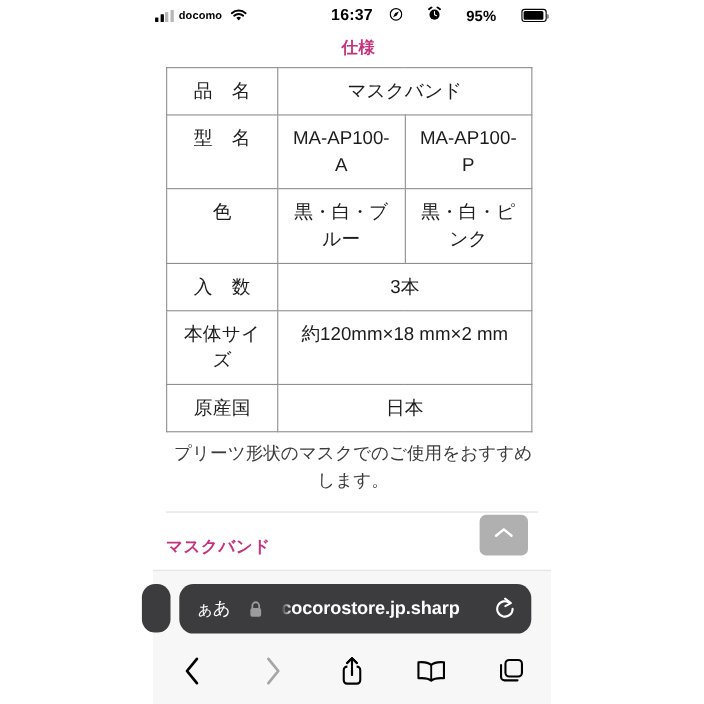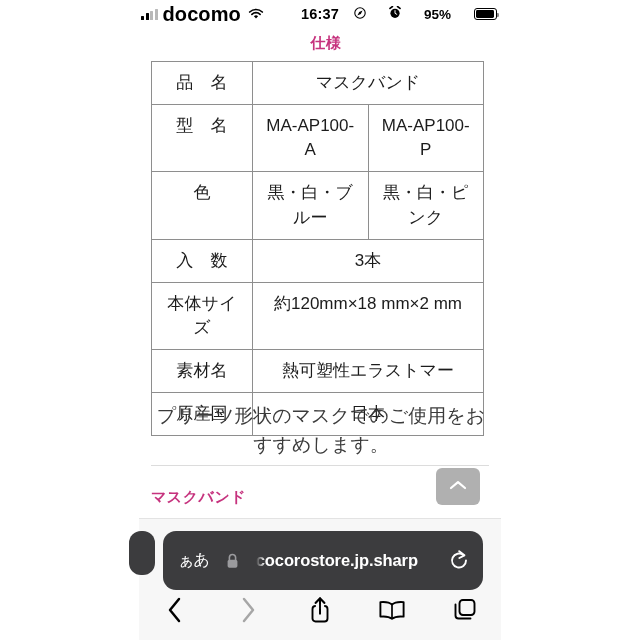--- a/index.html
+++ b/index.html
@@ -51,21 +51,21 @@
     display: block;
     width: 3px;
     background: #000;
     border-radius: 0.5px;
   }
   .signal-bars i:nth-child(1) { height: 4px; }
   .signal-bars i:nth-child(2) { height: 6.5px; }
   .signal-bars i:nth-child(3) { height: 9px; background: #b8b8b8; }
   .signal-bars i:nth-child(4) { height: 11px; background: #b8b8b8; }
   .carrier {
-    font-size: 20px;
+    font-size: 10px;
     font-weight: bold;
     letter-spacing: 0.1px;
     text-align: center;
   }
   .wifi-icon {
     margin-left: 2px;
     display: flex;
     align-items: center;
   }
   .sb-center {
@@ -156,21 +156,21 @@
     letter-spacing: 0.2px;
   }
   td.v1 { width: 123px; }
   td.v2 { width: 110px; }
 
   .note {
     position: absolute;
     left: 12px;
     top: 373px;
     width: 340px;
-    font-size: 19px;
+    font-size: 16px;
     color: #3b3b3b;
     line-height: 1.55;
   }
 
   .divider {
     position: absolute;
     left: 12px;
     top: 437px;
     width: 338px;
     height: 1px;
@@ -216,21 +216,21 @@
     width: 26px;
     height: 44px;
     background: #3c3c3e;
     border-radius: 12px;
   }
   .url-pill {
     position: absolute;
     left: 24px;
     top: 12px;
     width: 320px;
-    height: 59px;
+    height: 45px;
     background: #3c3c3e;
     border-radius: 13px;
     display: flex;
     align-items: center;
     color: #fff;
     overflow: hidden;
   }
   .aa-btn {
     font-size: 16px;
     margin-left: 15px;
@@ -344,24 +344,20 @@
           <td class="v1">黒・白・ブルー</td>
           <td class="v2">黒・白・ピンク</td>
         </tr>
         <tr>
           <td class="th">入　数</td>
           <td colspan="2">3本</td>
         </tr>
         <tr>
           <td class="th">本体サイズ</td>
           <td colspan="2">約120mm×18 mm×2 mm</td>
-        </tr>
-        <tr>
-          <td class="th">素材名</td>
-          <td colspan="2">熱可塑性エラストマー</td>
         </tr>
         <tr>
           <td class="th">原産国</td>
           <td colspan="2">日本</td>
         </tr>
       </tbody>
     </table>
 
     <div class="note">プリーツ形状のマスクでのご使用をおすすめします。</div>
 

